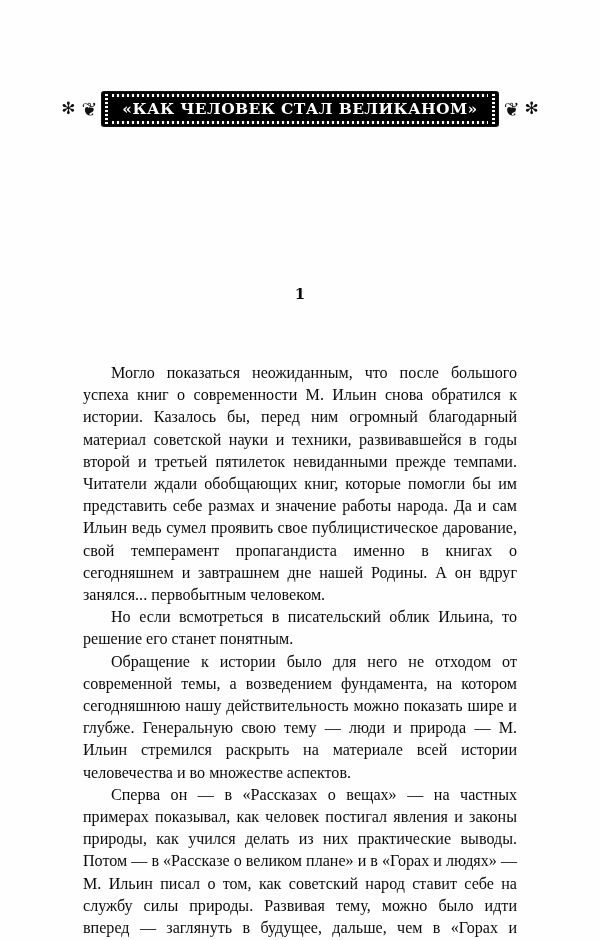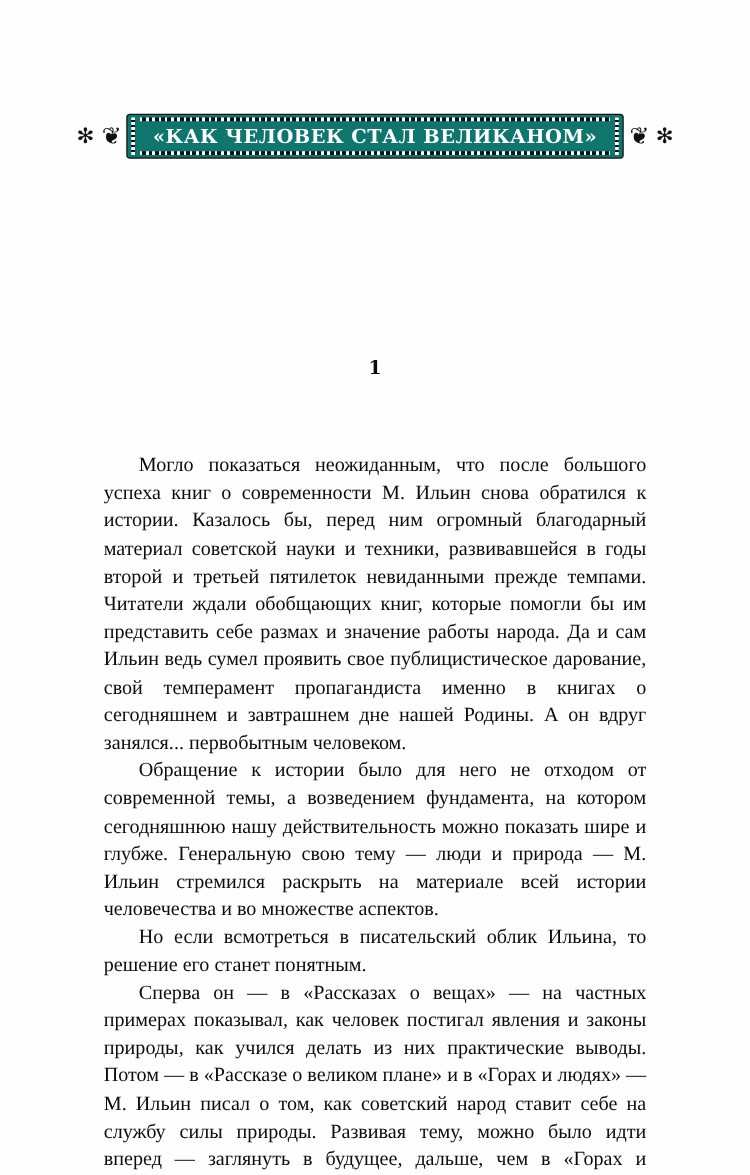--- a/index.html
+++ b/index.html
@@ -40,21 +40,21 @@
     transform: translateY(-1px);
   }
   .floret {
     font-size: 19px;
     line-height: 1;
     color: #111;
     letter-spacing: -1px;
   }
   .title-plaque {
     position: relative;
-    background: #0f766e;
+    background: #000000;
     color: #fff;
     padding: 7px 14px 8px 14px;
     border-radius: 2px;
     box-shadow: 0 0 0 1px #111;
   }
   .title-plaque::before,
   .title-plaque::after {
     content: "";
     position: absolute;
     top: 2px;
@@ -147,19 +147,19 @@
       <div class="title-inner">«Как человек стал великаном»</div>
     </div>
     <span class="floret">❦</span>
     <span class="star">✻</span>
   </div>
 
   <div class="section-number">1</div>
 
   <div class="body-text">
     <p>Могло показаться неожиданным, что после большого успеха книг о современности М. Ильин снова обратился к истории. Казалось бы, перед ним огромный благодарный материал советской науки и техники, развивавшейся в годы второй и третьей пятилеток невиданными прежде темпами. Читатели ждали обобщающих книг, которые помогли бы им представить себе размах и значение работы народа. Да и сам Ильин ведь сумел проявить свое публицистическое дарование, свой темперамент пропагандиста именно в книгах о сегодняшнем и завтрашнем дне нашей Родины. А он вдруг занялся... первобытным человеком.</p>
+    <p>Но если всмотреться в писательский облик Ильина, то решение его станет понятным.</p>
     <p>Обращение к истории было для него не отходом от современной темы, а возведением фундамента, на котором сегодняшнюю нашу действительность можно показать шире и глубже. Генеральную свою тему — люди и природа — М. Ильин стремился раскрыть на материале всей истории человечества и во множестве аспектов.</p>
-    <p>Но если всмотреться в писательский облик Ильина, то решение его станет понятным.</p>
     <p>Сперва он — в «Рассказах о вещах» — на частных примерах показывал, как человек постигал явления и законы природы, как учился делать из них практические выводы. Потом — в «Рассказе о великом плане» и в «Горах и людях» — М. Ильин писал о том, как советский народ ставит себе на службу силы природы. Развивая тему, можно было идти вперед — заглянуть в будущее, дальше, чем в «Горах и людях». Такой замысел, очевидно, у Ильина был — об этом свидетельствует замечание М. Горького в</p>
   </div>
 
 
 </div>
 
 </body></html>

